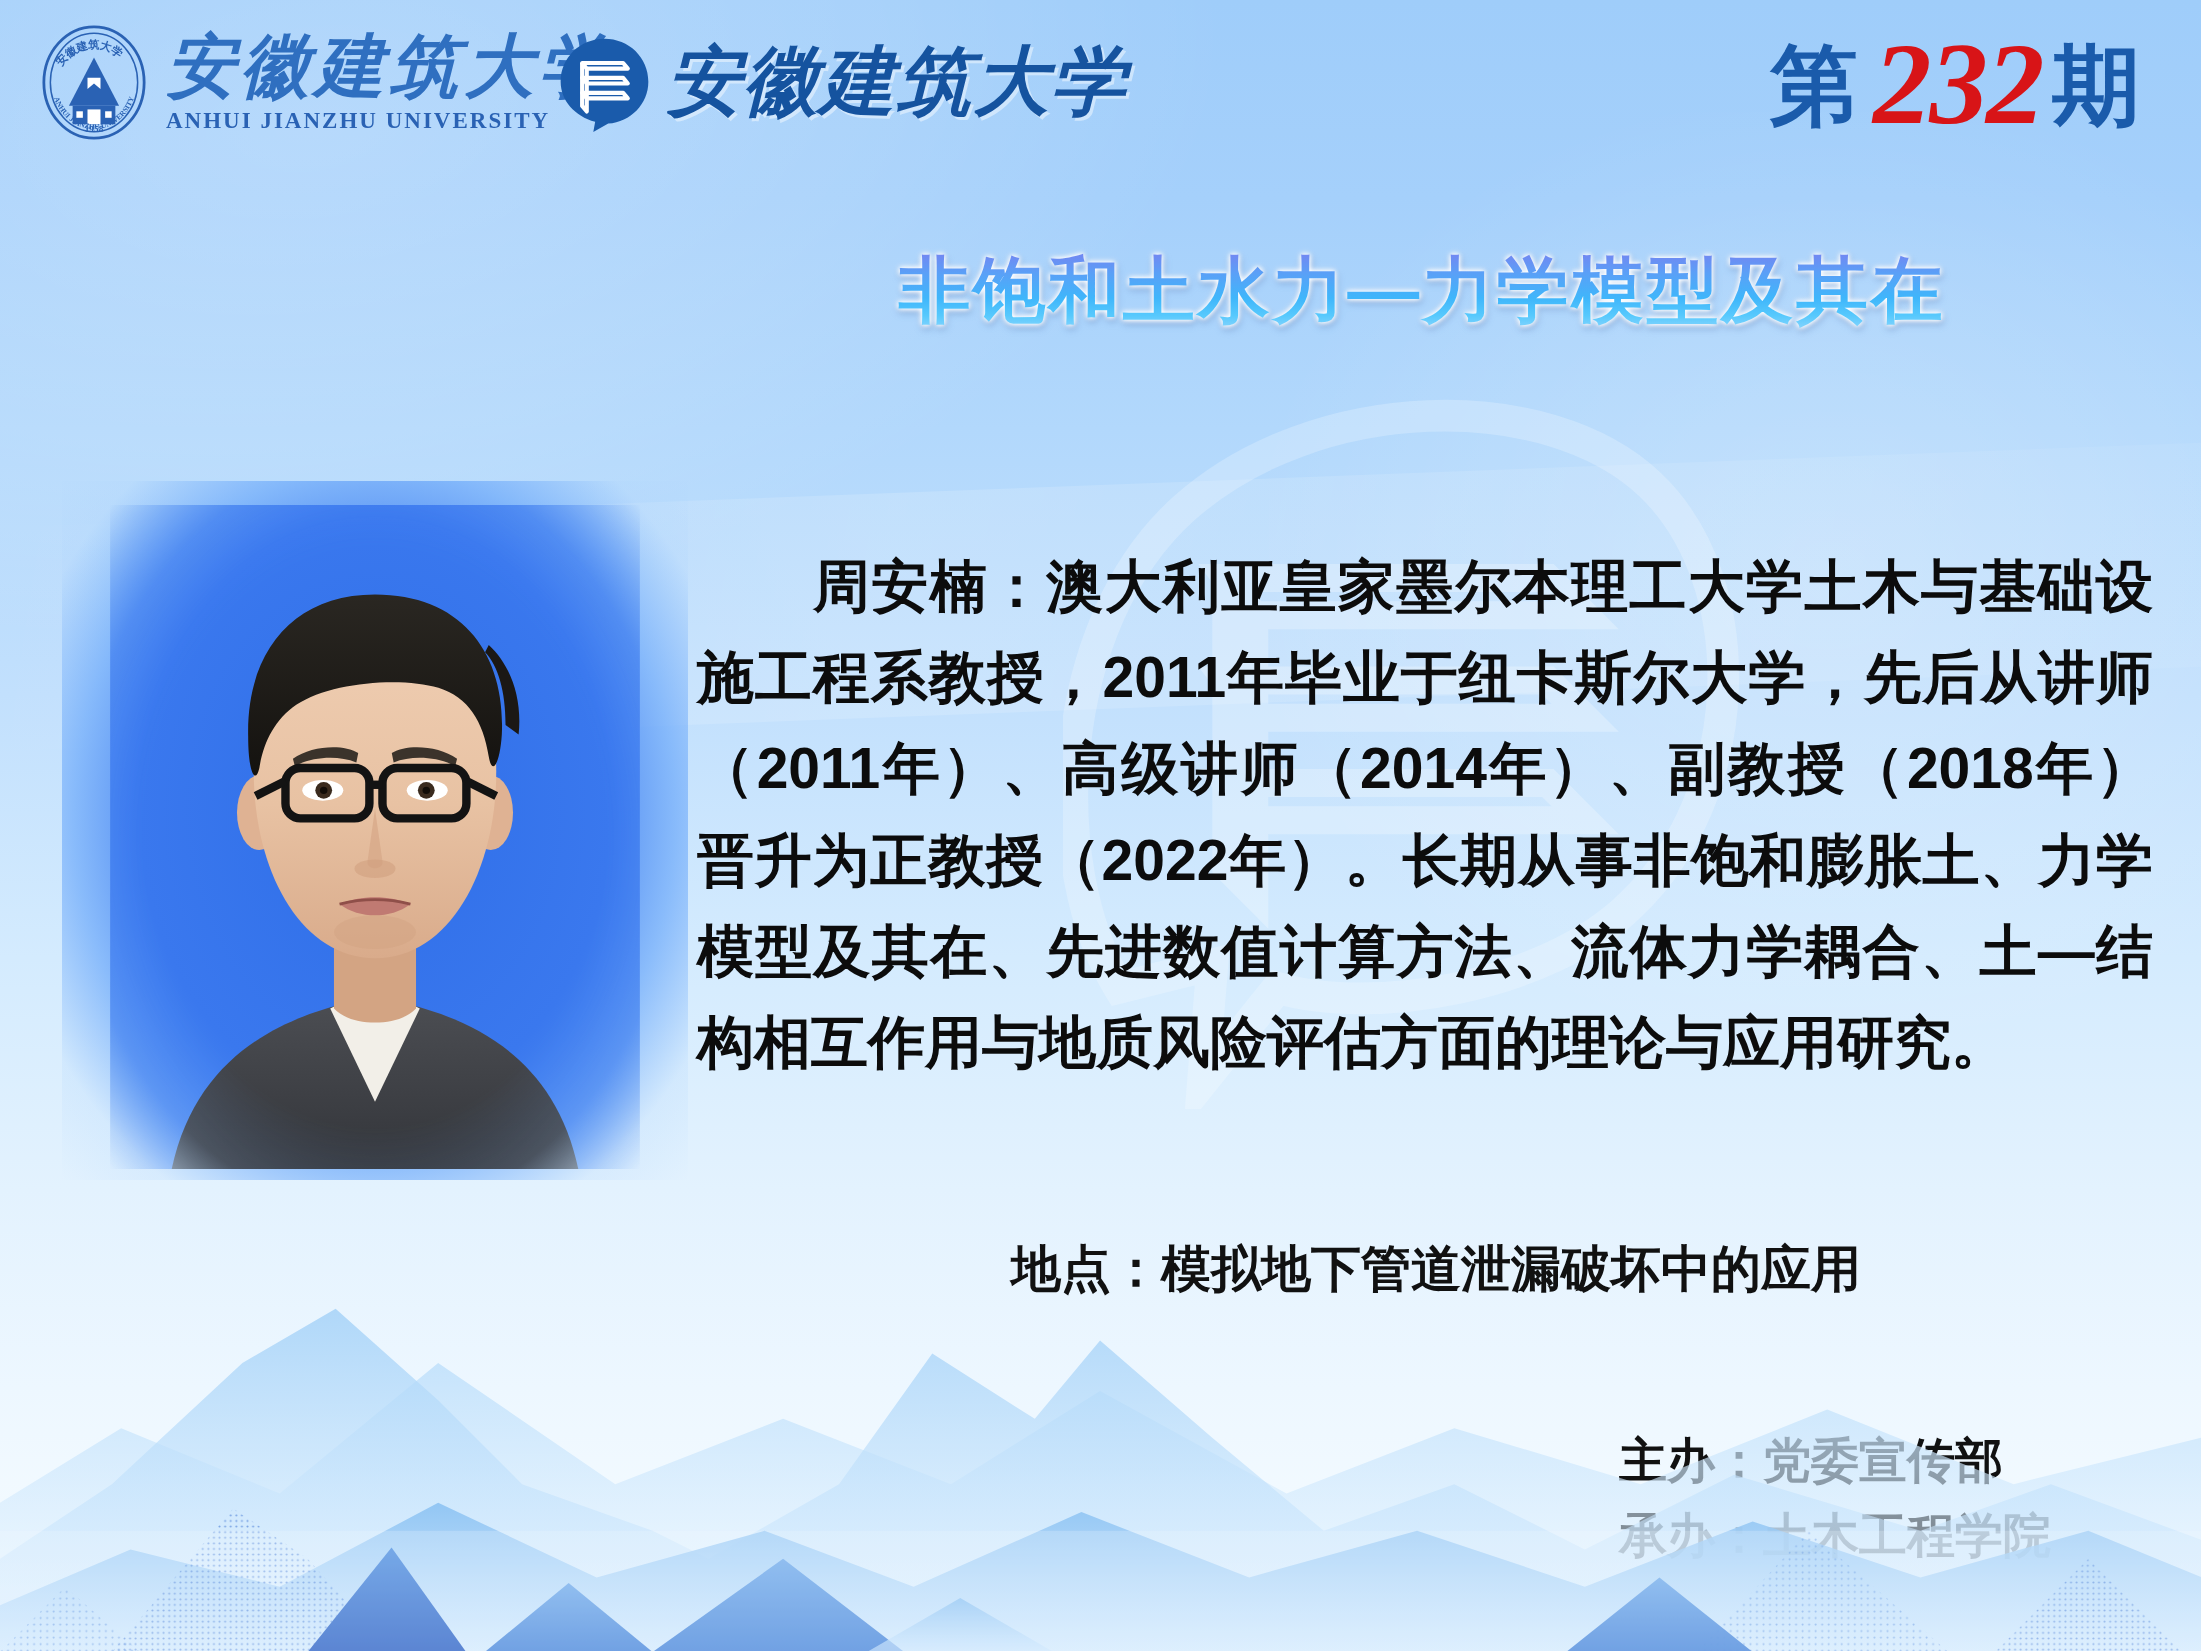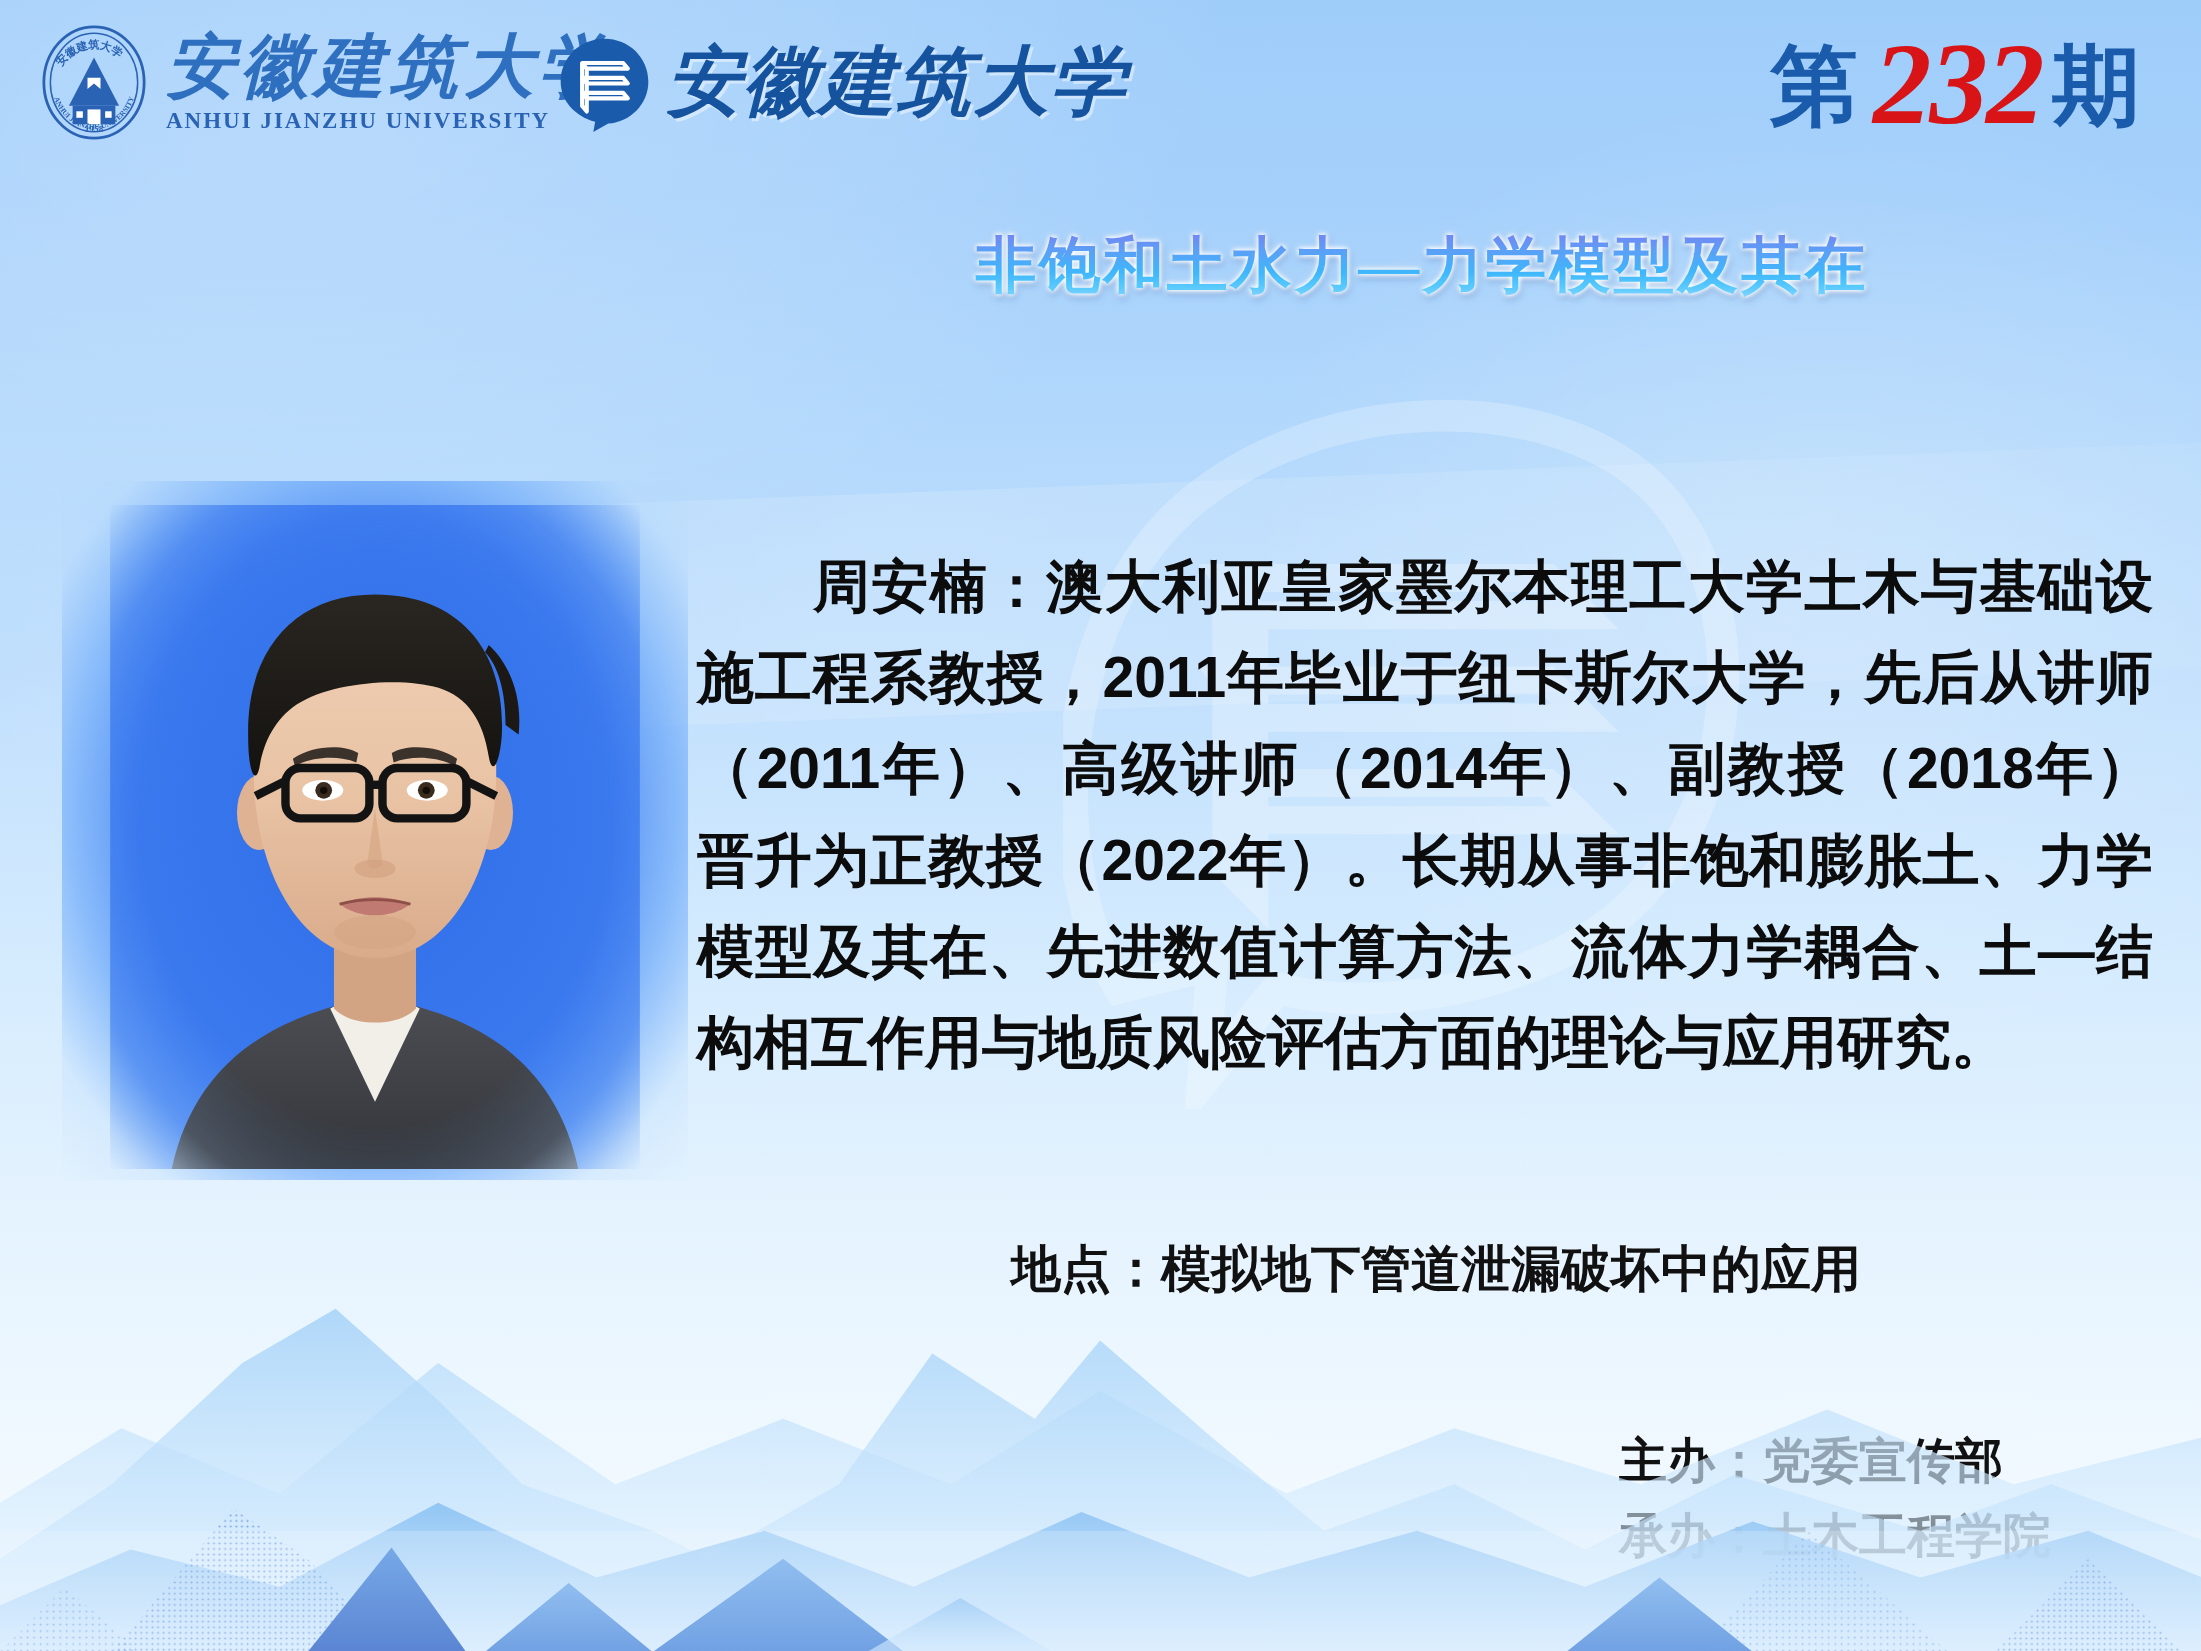--- a/index.html
+++ b/index.html
@@ -174,35 +174,36 @@
 
   
   .title-block {
     position: absolute;
     left: 690px;
     top: 229px;
     width: 1464px;
     text-align: center;
   }
   .title-line {
-    font-family: Liberation Serif, serif;
-    font-size: 61px;
+    font-family: Liberation Sans, sans-serif;
+    font-size: 72px;
     font-weight: 700;
     letter-spacing: 2.8px;
     line-height: 1.22;
     white-space: nowrap;
     background: linear-gradient(to bottom, #7a7ff0 0%, #5aa0f7 30%, #3fb6fb 58%, #57c9fd 78%, #9ad9fe 100%);
     -webkit-background-clip: text;
     background-clip: text;
     color: transparent;
     -webkit-text-fill-color: transparent;
     filter:
       drop-shadow(0 0 2.8px #ffffff)
       drop-shadow(0 0 2.8px #ffffff)
       drop-shadow(1.9px 3.7px 2.8px rgba(60,100,170,0.35));
+    margin-top: 18px;
   }
 
   
   .bio {
     position: absolute;
     left: 697px;
     top: 541px;
     width: 1456px;
     font-family: "Liberation Sans", sans-serif;
     font-size: 57px;

